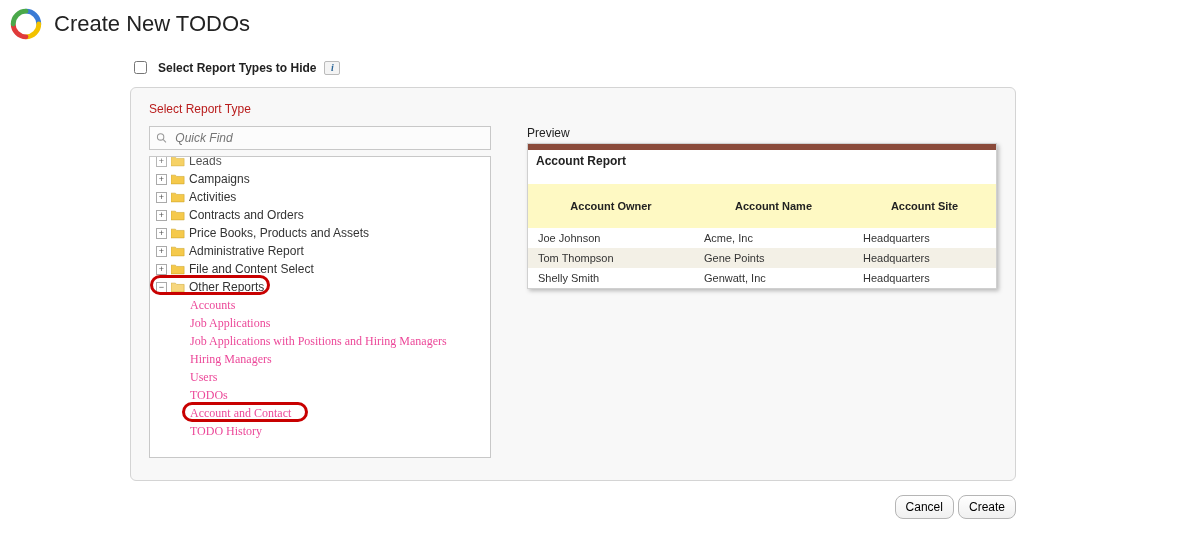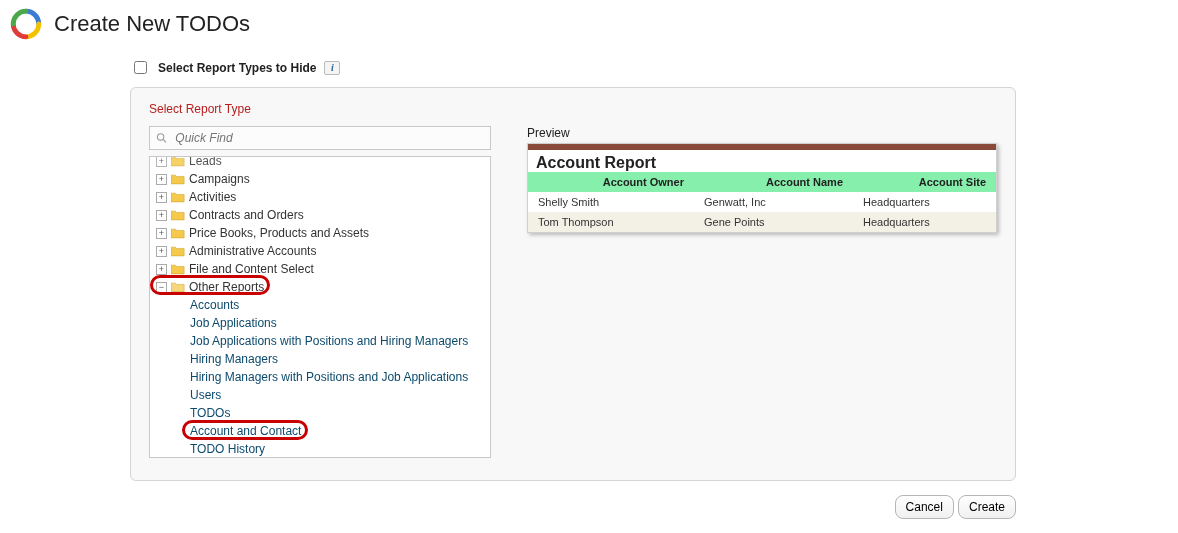--- a/index.html
+++ b/index.html
@@ -107,55 +107,55 @@
     width: 11px; height: 11px;
     border: 1px solid #aaa;
     background: #fff;
     font-size: 9px;
     line-height: 9px;
     text-align: center;
     color: #555;
     flex-shrink: 0;
   }
   .folder-icon { width: 14px; height: 11px; flex-shrink:0;}
-  .leaf-item { padding-left: 36px; height: 18px; display:flex; align-items:center; color:#0c4a6e;}
+  .leaf-item { padding-left: 36px; height: 18px; display:flex; align-items:center; color:#ec4899;font-family:Liberation Serif, serif;}
 
   .annot {
     border: 3px solid #c80000;
     border-radius: 10px;
     position: absolute;
     pointer-events: none;
   }
 
   
   .preview-col { flex: 1; }
   .preview-label { font-weight: normal; font-size: 12px; margin-bottom: 3px; }
   .preview-card {
     border: 1px solid #d0d0d0;
     box-shadow: 2px 2px 4px rgba(0,0,0,0.25);
     background: #fff;
   }
   .preview-topbar { height: 6px; background: #8a4a3a; }
   .preview-title {
     font-family: Verdana, Geneva, sans-serif;
     font-weight: bold;
-    font-size: 16px;
-    padding: 4px 8px 0 8px;
+    font-size: 12px;
+    padding: 4px 8px 16px 8px;
   }
   table.preview-table {
     width: 100%;
     border-collapse: collapse;
     font-family: Verdana, Geneva, sans-serif;
     font-size: 11px;
   }
   table.preview-table th {
-    text-align: right;
+    text-align: center;
     font-weight: bold;
-    background: #86efac;
-    padding: 4px 10px;
+    background: #fef9c3;
+    padding: 16px 10px;
   }
   table.preview-table td {
     padding: 4px 10px;
     color: #333;
   }
   table.preview-table tbody tr:nth-child(even) td { background: #f3f0e6; }
   table.preview-table tbody tr:nth-child(odd) td { background: #fff; }
 
   .footer-buttons {
     margin-top: 14px;
@@ -246,42 +246,41 @@
                 <svg class="folder-icon" viewBox="0 0 16 12">
     <path d="M0 1 L5 1 L6.5 2.5 L15 2.5 L15 11 L0 11 Z" fill="#f5c94b" stroke="#c9a227" stroke-width="0.6"></path>
   </svg>
                 <span>Price Books, Products and Assets</span>
               </div>
               <div class="tree-item" style="position: relative;">
                 <span class="expander">+</span>
                 <svg class="folder-icon" viewBox="0 0 16 12">
     <path d="M0 1 L5 1 L6.5 2.5 L15 2.5 L15 11 L0 11 Z" fill="#f5c94b" stroke="#c9a227" stroke-width="0.6"></path>
   </svg>
-                <span>Administrative Accounts</span>
+                <span>Administrative Report</span>
               </div>
               <div class="tree-item" style="position: relative;">
                 <span class="expander">+</span>
                 <svg class="folder-icon" viewBox="0 0 16 12">
     <path d="M0 1 L5 1 L6.5 2.5 L15 2.5 L15 11 L0 11 Z" fill="#f5c94b" stroke="#c9a227" stroke-width="0.6"></path>
   </svg>
                 <span>File and Content Select</span>
               </div>
               <div class="tree-item" style="position: relative;">
                 <span class="expander">−</span>
                 <svg class="folder-icon" viewBox="0 0 16 12">
     <path d="M0 1 L5 1 L6.5 2.5 L15 2.5 L15 11 L0 11 Z" fill="#f7d77e" stroke="#c9a227" stroke-width="0.6"></path>
   </svg>
                 <span>Other Reports</span>
                 <div class="annot" style="left: -4px; top: -3px; width: 120px; height: 20px;"></div>
               </div>
               <div class="leaf-item" style="position: relative;">Accounts</div>
               <div class="leaf-item" style="position: relative;">Job Applications</div>
               <div class="leaf-item" style="position: relative;">Job Applications with Positions and Hiring Managers</div>
               <div class="leaf-item" style="position: relative;">Hiring Managers</div>
-              <div class="leaf-item" style="position: relative;">Hiring Managers with Positions and Job Applications</div>
               <div class="leaf-item" style="position: relative;">Users</div>
               <div class="leaf-item" style="position: relative;">TODOs</div>
               <div class="leaf-item" style="position: relative;">Account and Contact<div class="annot" style="left: 28px; top: -2px; width: 126px; height: 20px;"></div></div>
               <div class="leaf-item" style="position: relative;">TODO History</div>
             </div>
         </div>
       </div>
 
       <div class="preview-col">
         <div class="preview-label">Preview</div>
@@ -291,27 +290,32 @@
           <table class="preview-table">
             <thead>
                 <tr id="preview-head">
                   <th>Account  Owner</th>
                   <th>Account Name</th>
                   <th>Account Site</th>
                 </tr>
               </thead>
             <tbody id="preview-body">
                 <tr>
-                  <td>Shelly Smith</td>
-                  <td>Genwatt, Inc</td>
+                  <td>Joe Johnson</td>
+                  <td>Acme, Inc</td>
                   <td>Headquarters</td>
                 </tr>
                 <tr>
                   <td>Tom Thompson</td>
                   <td>Gene Points</td>
+                  <td>Headquarters</td>
+                </tr>
+                <tr>
+                  <td>Shelly Smith</td>
+                  <td>Genwatt, Inc</td>
                   <td>Headquarters</td>
                 </tr>
               </tbody>
           </table>
         </div>
       </div>
     </div>
   </div>
 
   <div class="footer-buttons">

